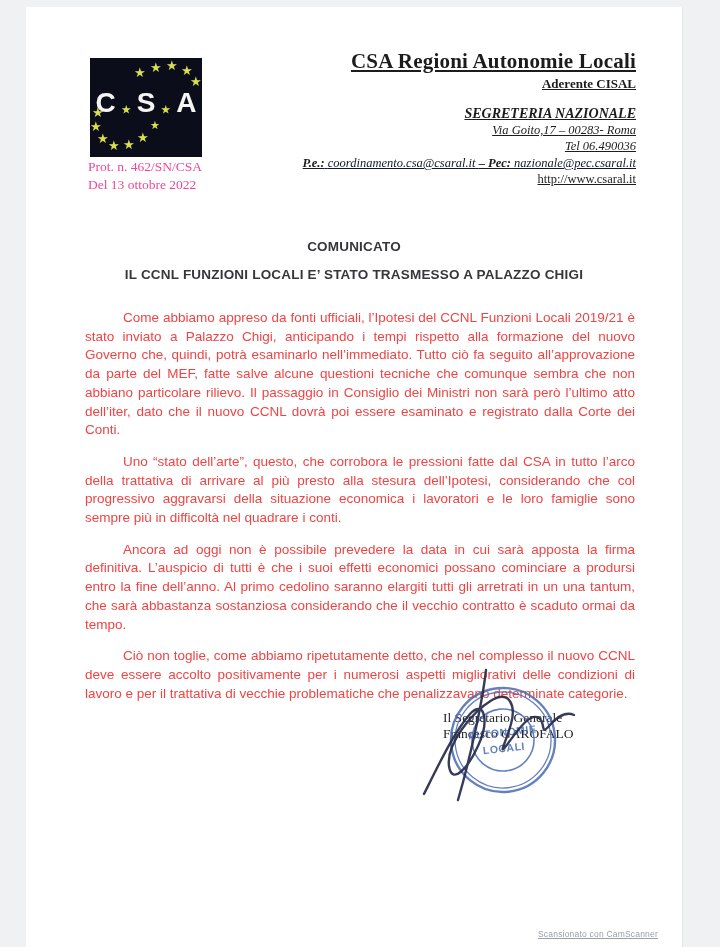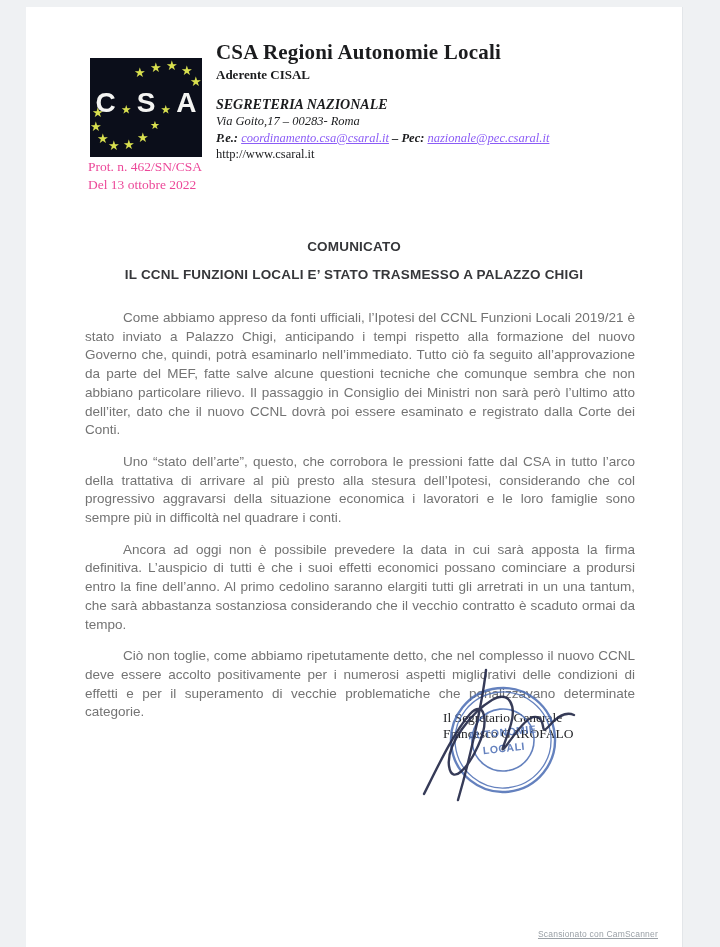--- a/index.html
+++ b/index.html
@@ -22,45 +22,45 @@
     display:flex; justify-content:center; align-items:flex-end; gap:6px;
     color:#f4f4f2; font-family:"Liberation Sans", sans-serif;
     font-weight:900; font-size:28px; line-height:30px;
   }
   .logo-dot-star { font-size:10px; line-height:10px; margin-bottom:3px; }
   .star { position:absolute; color:#d9e04f; font-size:13px; line-height:13px; }
 
   .prot-block { position:absolute; left:62px; top:151px; font-size:13.5px; color:#ec4899; line-height:18px; }
 
   .letterhead {
-    position:absolute; left:190px; top:33px; width:420px; text-align:left; color:#1b1c1e;
+    position:absolute; left:190px; top:42px; width:420px; text-align:right; color:#1b1c1e;text-decoration:underline;
   }
   .lh-title  { font-size:21px; font-weight:700; letter-spacing:.2px; }
   .lh-cisal  { font-size:13px; font-weight:700; margin-top:2px; }
   .lh-segr   { font-size:14px; font-weight:700; font-style:italic; margin-top:14px; }
   .lh-line   { font-size:12.5px; font-style:italic; margin-top:1px; }
   .lh-mail   { font-size:12.5px; font-style:italic; margin-top:2px; color:#1b1c1e; }
-  .lh-mail a { color:#8b5cf6; text-decoration:underline; cursor:pointer; }
+  .lh-mail a { color:#0f172a; text-decoration:underline; cursor:pointer; }
   .lh-sep    { font-weight:700; }
   .lh-web    { font-size:12.5px; margin-top:1px; }
 
   
   .kicker, .doc-title {
     position:absolute; left:53px; width:550px; text-align:center;
     font-family:"Liberation Sans", sans-serif; font-weight:700;
     font-size:13.5px; color:#36373a; letter-spacing:.2px;
   }
   .kicker   { top:232px; }
   .doc-title{ top:260px; }
 
   
   .body-text {
     position:absolute; left:59px; top:302px; width:550px;
     font-family:"Liberation Sans", sans-serif;
-    font-size:13.5px; line-height:18.7px; color:#737373;
+    font-size:13.5px; line-height:18.7px; color:#ef4444;
     text-align:justify;
   }
   .body-text p { text-indent:38px; margin-bottom:13px; }
 
   
   .sig-block {
     position:absolute; left:417px; top:703px; width:170px;
     font-size:13.5px; color:#26272b; line-height:16px;
   }
   .stamp-svg { position:absolute; left:360px; top:655px; pointer-events:none; }
@@ -103,37 +103,38 @@
   <div class="prot-block">
     <div>Prot. n. 462/SN/CSA</div>
     <div>Del 13 ottobre 2022</div>
   </div>
 
   <div class="letterhead">
     <div class="lh-title">CSA Regioni Autonomie Locali</div>
     <div class="lh-cisal">Aderente CISAL</div>
     <div class="lh-segr">SEGRETERIA NAZIONALE</div>
     <div class="lh-line">Via Goito,17 – 00283- Roma</div>
+    <div class="lh-line">Tel 06.490036</div>
     <div class="lh-mail">
       <span class="lh-sep">P.e.:</span>
       <a>coordinamento.csa@csaral.it</a>
       <span class="lh-sep">– Pec:</span>
       <a>nazionale@pec.csaral.it</a>
     </div>
     <div class="lh-web">http://www.csaral.it</div>
   </div>
 
   <div class="kicker">COMUNICATO</div>
   <div class="doc-title">IL CCNL FUNZIONI LOCALI E’ STATO TRASMESSO A PALAZZO CHIGI</div>
 
   <div class="body-text">
     <p>Come abbiamo appreso da fonti ufficiali, l’Ipotesi del CCNL Funzioni Locali 2019/21 è stato inviato a Palazzo Chigi, anticipando i tempi rispetto alla formazione del nuovo Governo che, quindi, potrà esaminarlo nell’immediato. Tutto ciò fa seguito all’approvazione da parte del MEF, fatte salve alcune questioni tecniche che comunque sembra che non abbiano particolare rilievo. Il passaggio in Consiglio dei Ministri non sarà però l’ultimo atto dell’iter, dato che il nuovo CCNL dovrà poi essere esaminato e registrato dalla Corte dei Conti.</p>
     <p>Uno “stato dell’arte”, questo, che corrobora le pressioni fatte dal CSA in tutto l’arco della trattativa di arrivare al più presto alla stesura dell’Ipotesi, considerando che col progressivo aggravarsi della situazione economica i lavoratori e le loro famiglie sono sempre più in difficoltà nel quadrare i conti.</p>
     <p>Ancora ad oggi non è possibile prevedere la data in cui sarà apposta la firma definitiva. L’auspicio di tutti è che i suoi effetti economici possano cominciare a prodursi entro la fine dell’anno. Al primo cedolino saranno elargiti tutti gli arretrati in un una tantum, che sarà abbastanza sostanziosa considerando che il vecchio contratto è scaduto ormai da tempo.</p>
-    <p>Ciò non toglie, come abbiamo ripetutamente detto, che nel complesso il nuovo CCNL deve essere accolto positivamente per i numerosi aspetti migliorativi delle condizioni di effetti e per il superamento di vecchie problematiche che penalizzavano determinate categorie.</p>
+    <p>Ciò non toglie, come abbiamo ripetutamente detto, che nel complesso il nuovo CCNL deve essere accolto positivamente per i numerosi aspetti migliorativi delle condizioni di lavoro e per il trattativa di vecchie problematiche che penalizzavano determinate categorie.</p>
   </div>
 
   <div class="sig-block">
     <div>Il Segretario Generale</div>
     <div>Francesco GAROFALO</div>
   </div>
 
   <svg class="stamp-svg" width="240" height="160" viewBox="0 0 240 160">
 
     <g transform="rotate(-6 117 78)" opacity="0.85">

